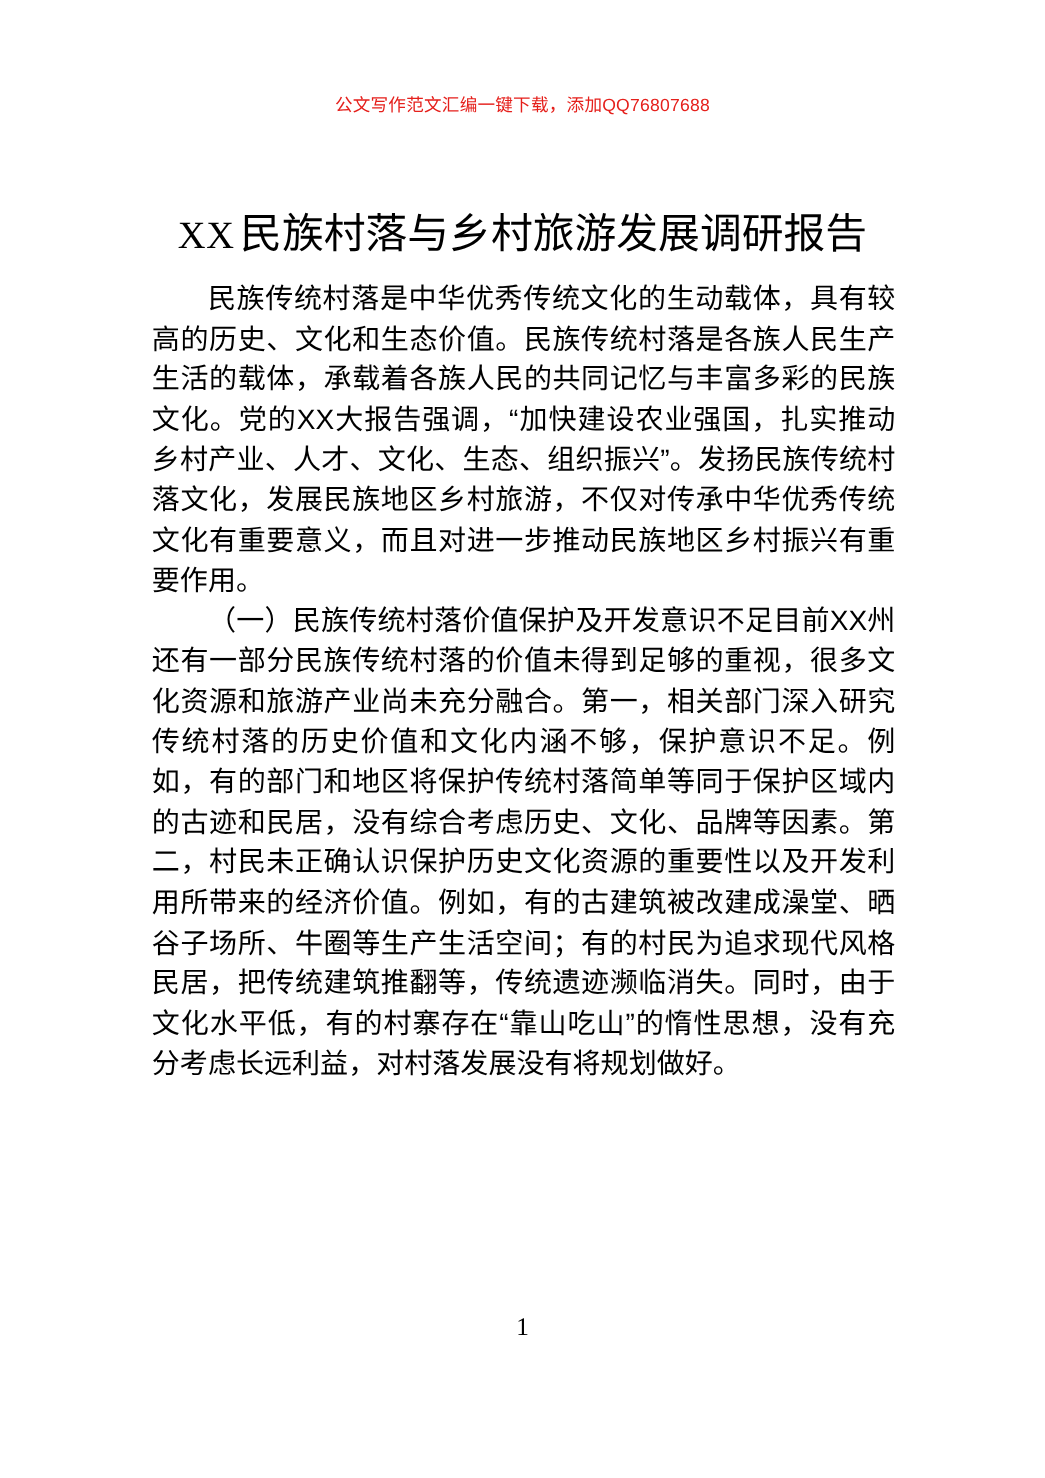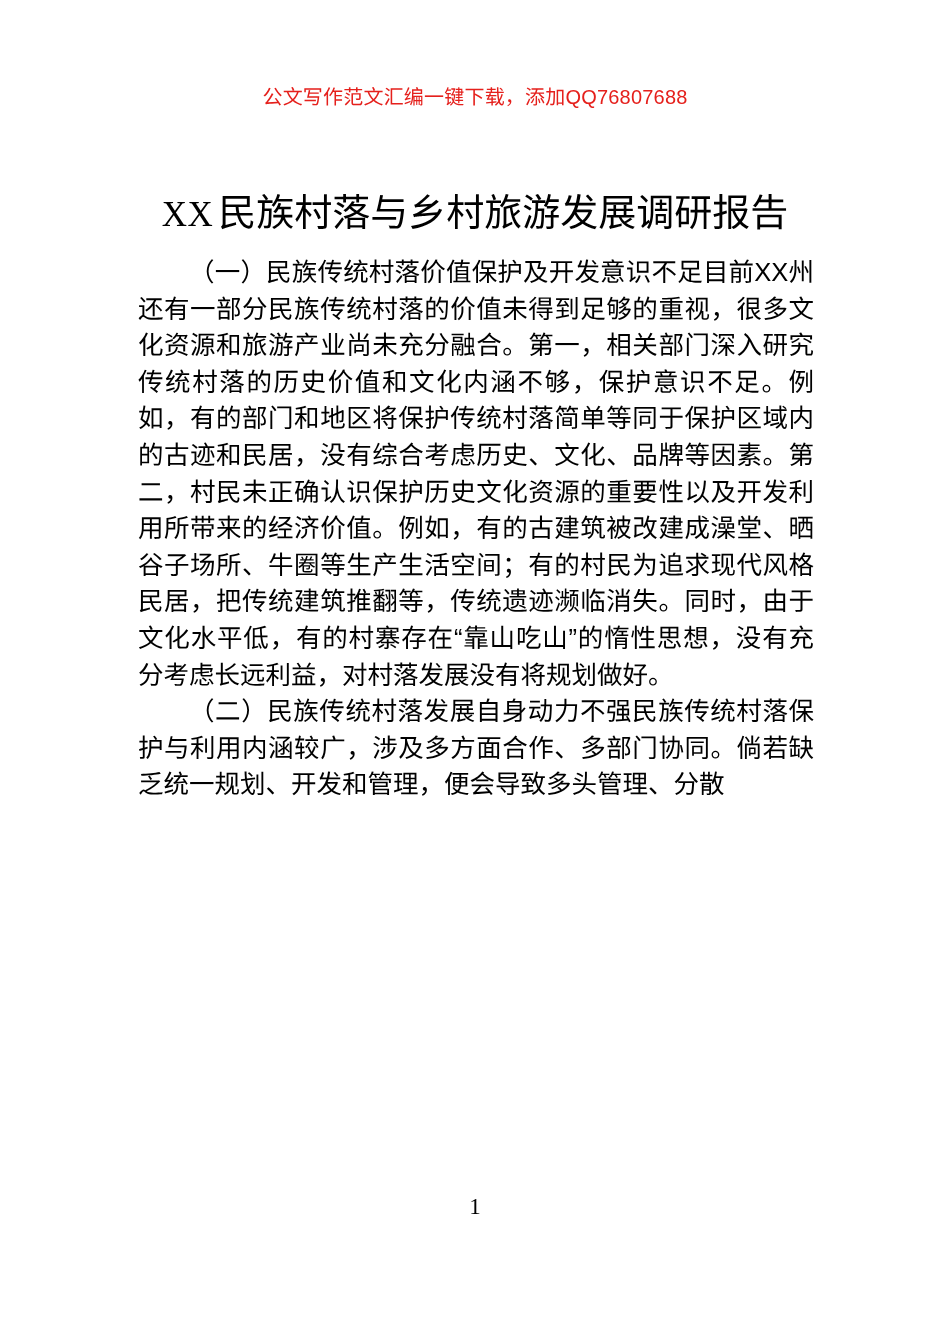--- a/index.html
+++ b/index.html
@@ -21,21 +21,21 @@
   }
 
   
   .promo-header {
     position: absolute;
     top: 84px;
     left: 0;
     width: 950px;
     text-align: center;
     font-family: "Liberation Sans", "DejaVu Sans", sans-serif;
-    font-size: 20px;
+    font-size: 16px;
     line-height: 26px;
     letter-spacing: 0.2px;
     white-space: nowrap;
     font-weight: 400;
   }
 
   
   .doc-title {
     position: absolute;
     top: 162px;
@@ -94,19 +94,19 @@
 </head>
 <body>
 
 <div class="page">
 
   <div class="promo-header" style="color: rgb(229, 32, 28);">公文写作范文汇编一键下载，添加QQ76807688</div>
 
   <h1 class="doc-title"><span class="latin">XX</span><span>民族村落与乡村旅游发展调研报告</span></h1>
 
   <div class="body-block">
+    <p class="para">民族传统村落是中华优秀传统文化的生动载体，具有较高的历史、文化和生态价值。民族传统村落是各族人民生产生活的载体，承载着各族人民的共同记忆与丰富多彩的民族文化。党的XX大报告强调，“加快建设农业强国，扎实推动乡村产业、人才、文化、生态、组织振兴”。发扬民族传统村落文化，发展民族地区乡村旅游，不仅对传承中华优秀传统文化有重要意义，而且对进一步推动民族地区乡村振兴有重要作用。</p>
     <p class="para">（一）民族传统村落价值保护及开发意识不足目前XX州还有一部分民族传统村落的价值未得到足够的重视，很多文化资源和旅游产业尚未充分融合。第一，相关部门深入研究传统村落的历史价值和文化内涵不够，保护意识不足。例如，有的部门和地区将保护传统村落简单等同于保护区域内的古迹和民居，没有综合考虑历史、文化、品牌等因素。第二，村民未正确认识保护历史文化资源的重要性以及开发利用所带来的经济价值。例如，有的古建筑被改建成澡堂、晒谷子场所、牛圈等生产生活空间；有的村民为追求现代风格民居，把传统建筑推翻等，传统遗迹濒临消失。同时，由于文化水平低，有的村寨存在“靠山吃山”的惰性思想，没有充分考虑长远利益，对村落发展没有将规划做好。</p>
-    <p class="para">（二）民族传统村落发展自身动力不强民族传统村落保护与利用内涵较广，涉及多方面合作、多部门协同。倘若缺乏统一规划、开发和管理，便会导致多头管理、分散</p>
   </div>
 
   <div class="page-number">1</div>
 
 </div>
 
 </body></html>

